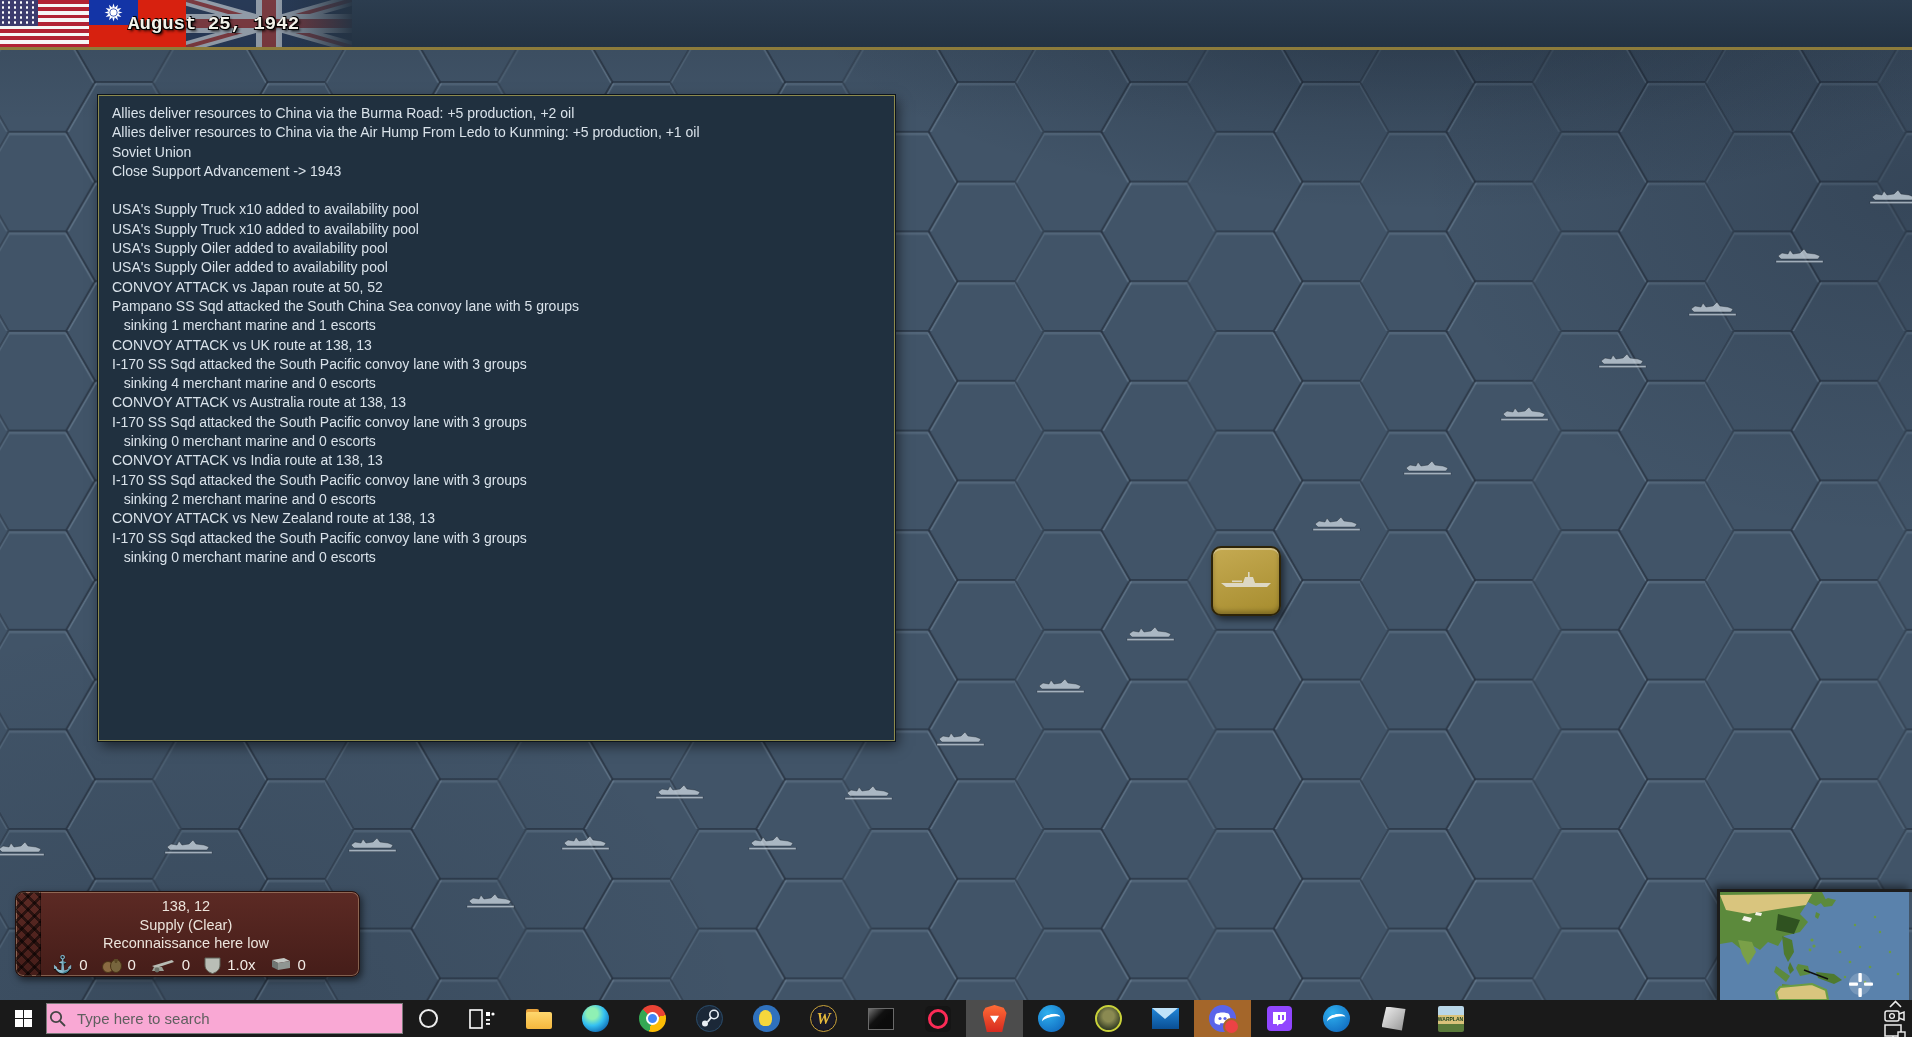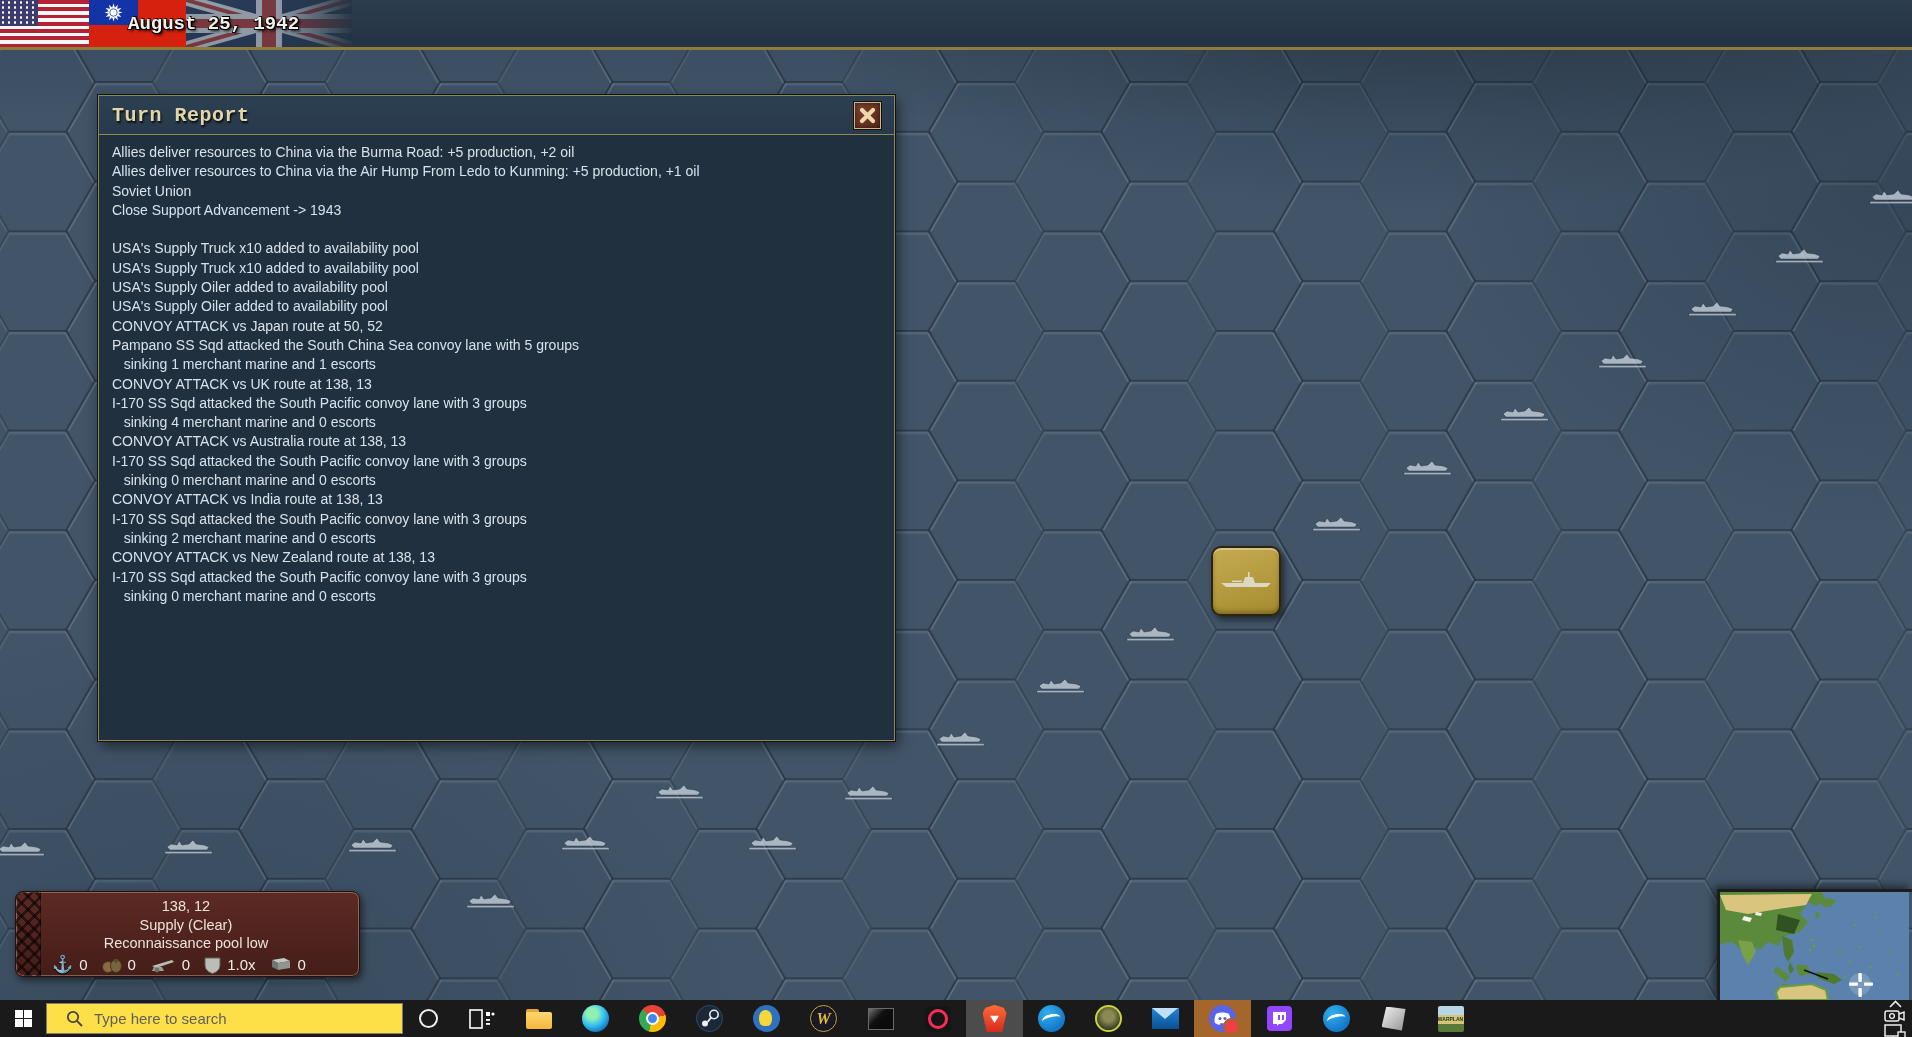--- a/index.html
+++ b/index.html
@@ -69,21 +69,21 @@
   .anchor-glyph{color:#7fb2d8;font-size:17px;line-height:17px;text-shadow:0 1px 1px #000;}
 
   
   .minimap{position:absolute;left:1717px;top:889px;width:195px;height:114px;z-index:5;box-sizing:border-box;
     border:3px solid #1d1d1d;border-right:none;box-shadow:-3px -3px 8px rgba(0,0,0,.5);cursor:pointer;}
 
   
   .taskbar{position:absolute;left:0;bottom:0;width:100%;height:37px;z-index:10;background:#1a1a1a;
     display:flex;align-items:center;}
   .tb-start{width:46px;height:37px;display:flex;align-items:center;justify-content:center;cursor:pointer;}
-  .tb-search{width:357px;height:31px;background:#fde047;display:flex;align-items:center;padding-left:19px;
+  .tb-search{width:357px;height:31px;background:#f9a8d4;display:flex;align-items:center;padding-left:2px;
     box-sizing:border-box;border:1px solid #7a7a7a;}
   .tb-search input{border:none;outline:none;font-size:15px;color:#3c3c3c;width:290px;margin-left:9px;
     font-family:"Liberation Sans",sans-serif;background:transparent;}
   .tb-search input::placeholder{color:#5f5f5f;opacity:1;}
   .tb-cortana{width:50px;height:37px;display:flex;align-items:center;justify-content:center;cursor:pointer;}
   .cortana-ring{width:15px;height:15px;border:2.5px solid #ececec;border-radius:50%;}
   .slot{width:57px;height:37px;display:flex;align-items:center;justify-content:center;position:relative;cursor:pointer;}
   .slot.hl{background:#4c4c4c;}
   .slot.hl-orange{background:#a4662a;}
   .tray{margin-left:auto;display:flex;align-items:flex-end;height:37px;flex-direction:column;}
@@ -235,37 +235,29 @@
       <rect x="70" width="26" height="47" fill="#cfd6df"></rect>
         <rect y="14" width="166" height="19" fill="#cfd6df"></rect>
       <rect x="76" width="14" height="47" fill="#a83a3a"></rect>
         <rect y="19" width="166" height="9" fill="#a83a3a"></rect>
     </svg>
     <div class="flag-uk-fade"></div>
     <div class="date-label">August 25, 1942</div>
   </div>
 
   <div class="dialog">
-    <div class="dlg-header">
-      <span class="dlg-title">Turn Report</span>
-      <div class="dlg-close">
-        <svg width="17" height="17" viewBox="0 0 17 17">
-          <path d="M3,3 L14,14 M14,3 L3,14" stroke="#ecdba6" stroke-width="4.2" stroke-linecap="round"></path>
-        </svg>
-      </div>
-    </div>
     <div class="dlg-body"><div class="tr-line">Allies deliver resources to China via the Burma Road: +5 production, +2 oil</div><div class="tr-line">Allies deliver resources to China via the Air Hump From Ledo to Kunming: +5 production, +1 oil</div><div class="tr-line">Soviet Union</div><div class="tr-line">Close Support Advancement -&gt; 1943</div><div class="tr-line"></div><div class="tr-line">USA's Supply Truck x10 added to availability pool</div><div class="tr-line">USA's Supply Truck x10 added to availability pool</div><div class="tr-line">USA's Supply Oiler added to availability pool</div><div class="tr-line">USA's Supply Oiler added to availability pool</div><div class="tr-line">CONVOY ATTACK vs Japan route at 50, 52</div><div class="tr-line">Pampano SS Sqd attacked the South China Sea convoy lane with 5 groups</div><div class="tr-line">   sinking 1 merchant marine and 1 escorts</div><div class="tr-line">CONVOY ATTACK vs UK route at 138, 13</div><div class="tr-line">I-170 SS Sqd attacked the South Pacific convoy lane with 3 groups</div><div class="tr-line">   sinking 4 merchant marine and 0 escorts</div><div class="tr-line">CONVOY ATTACK vs Australia route at 138, 13</div><div class="tr-line">I-170 SS Sqd attacked the South Pacific convoy lane with 3 groups</div><div class="tr-line">   sinking 0 merchant marine and 0 escorts</div><div class="tr-line">CONVOY ATTACK vs India route at 138, 13</div><div class="tr-line">I-170 SS Sqd attacked the South Pacific convoy lane with 3 groups</div><div class="tr-line">   sinking 2 merchant marine and 0 escorts</div><div class="tr-line">CONVOY ATTACK vs New Zealand route at 138, 13</div><div class="tr-line">I-170 SS Sqd attacked the South Pacific convoy lane with 3 groups</div><div class="tr-line">   sinking 0 merchant marine and 0 escorts</div></div>
   </div>
 
   <div class="tile-panel">
     <div class="tile-edge"></div>
     <div class="tile-content">
       <div>138, 12</div>
       <div>Supply (Clear)</div>
-      <div>Reconnaissance pool low</div>
+      <div>Reconnaissance here low</div>
       <div class="tile-stats">
         <div class="stat">
           <span class="anchor-glyph">⚓</span>
           <span class="v">0</span>
         </div>
         <div class="stat">
           <svg width="20" height="17" viewBox="0 0 20 17">
             <ellipse cx="6" cy="11" rx="5.5" ry="5.5" fill="#8a6b42" stroke="#4a3418" stroke-width="1"></ellipse>
             <ellipse cx="14" cy="10" rx="5.5" ry="6.5" fill="#77653e" stroke="#4a3418" stroke-width="1"></ellipse>
             <path d="M12,3 L16,3 L15,7 L13,7 Z" fill="#5c4a26"></path>

